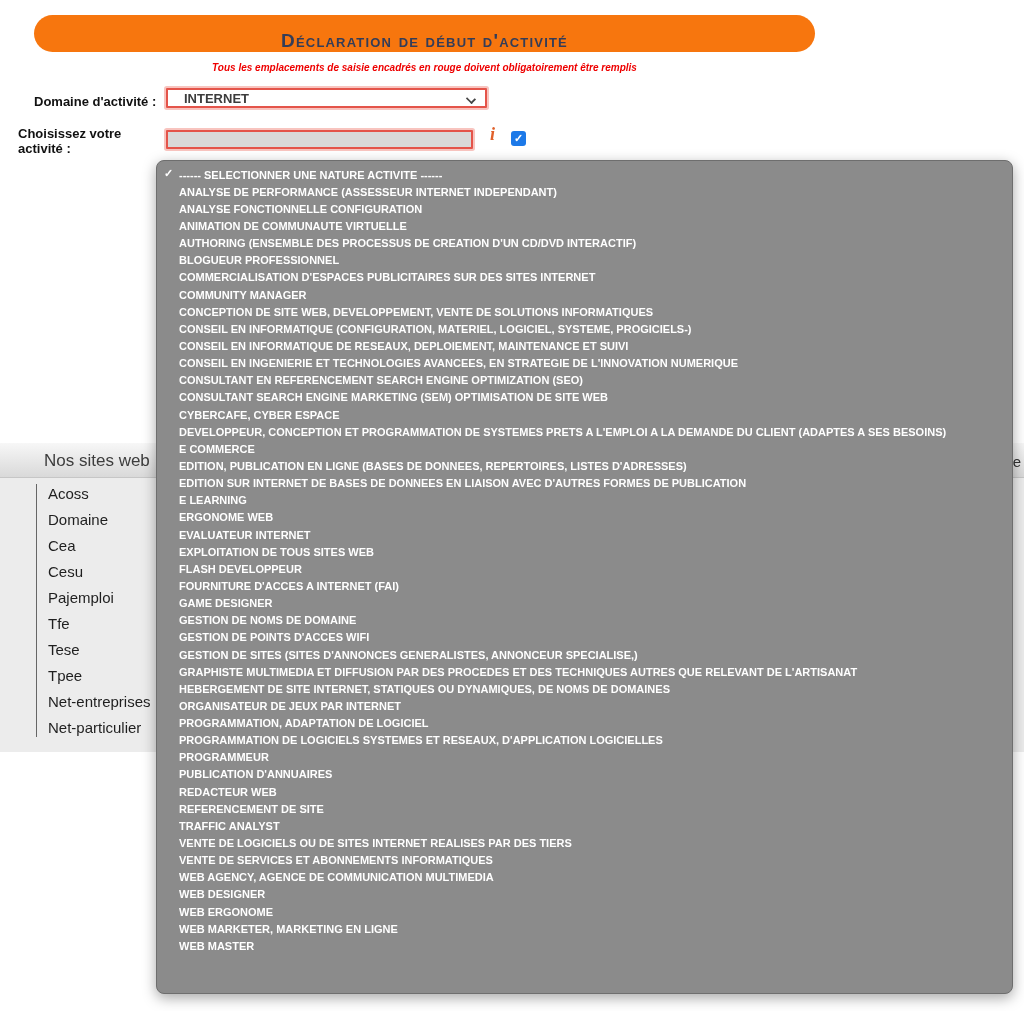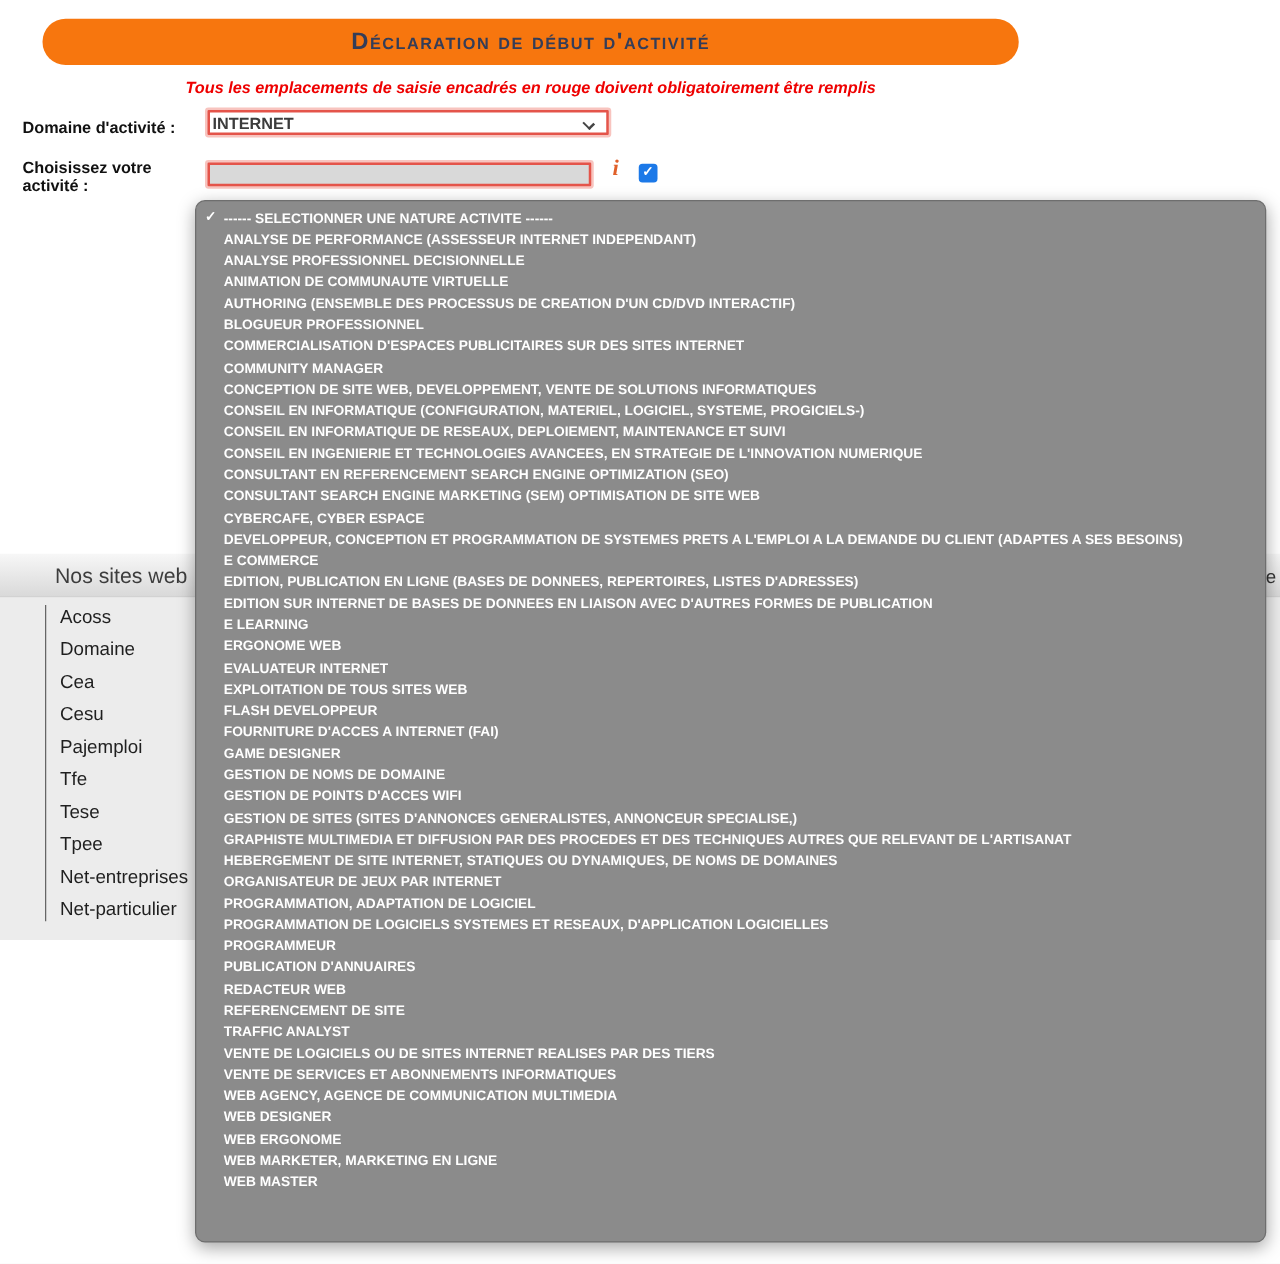--- a/index.html
+++ b/index.html
@@ -4,46 +4,46 @@
 <style>
   * { margin:0; padding:0; box-sizing:border-box; }
   html,body { background:#fff; }
   body { font-family:"Liberation Sans", sans-serif; }
   #page { position:relative; width:1024px; height:1011px; background:#fff; overflow:hidden; }
 
   
   .banner {
     position:absolute; left:34px; top:15px; width:781px; height:37px;
     background:var(--orange); border-radius:19px;
-    display:flex; align-items:center; justify-content:center;
+    display:flex; align-items:flex-end; justify-content:center;
   }
   .banner-title {
     font-variant:small-caps; font-weight:bold; font-size:19px;
     letter-spacing:1.2px; color:var(--banner-text);
   }
 
   
   .notice {
     position:absolute; left:34px; top:62px; width:781px; text-align:center;
-    color:var(--red); font-weight:bold; font-style:italic; font-size:13px;
+    color:var(--red); font-weight:bold; font-style:italic; font-size:10px;
   }
 
   
   .form-label { position:absolute; font-size:13px; font-weight:bold; color:#111; line-height:15px; }
-  .lbl-domain { left:18px; top:94px; }
+  .lbl-domain { left:34px; top:94px; }
   .lbl-activity { left:18px; top:126px; width:120px; }
 
   .red-field {
     border:2px solid var(--field-border);
     box-shadow:0 0 0 2px rgba(246,176,170,0.75);
     border-radius:1px;
   }
   .select-box {
     position:absolute; left:166px; top:88px; width:321px; height:20px;
-    background:#fff; display:flex; align-items:center; padding:0 26px 0 2px;
+    background:#fff; display:flex; align-items:center; padding:0 26px 0 16px;
     font-size:13px; font-weight:bold; color:#3c3c3c; cursor:pointer;
   }
   .select-box .chevron-down {
     position:absolute; right:10px; top:5px; width:8px; height:8px;
     border-right:2px solid #444; border-bottom:2px solid #444;
     transform:rotate(45deg) scaleY(0.8);
   }
   .activity-input {
     position:absolute; left:166px; top:130px; width:307px; height:19px;
     background:#d9d9d9; outline:none; font-size:12px; color:#333;
@@ -160,21 +160,21 @@
 
   <div class="dropdown" id="dropdown-panel">
       <div class="opt">
         <span class="check">✓</span>
         <span class="opt-text">------ SELECTIONNER UNE NATURE ACTIVITE ------</span>
       </div>
       <div class="opt">
         <span class="opt-text">ANALYSE DE PERFORMANCE (ASSESSEUR INTERNET INDEPENDANT)</span>
       </div>
       <div class="opt">
-        <span class="opt-text">ANALYSE PROFESSIONNEL DECISIONNELLE</span>
+        <span class="opt-text">ANALYSE FONCTIONNELLE CONFIGURATION</span>
       </div>
       <div class="opt">
         <span class="opt-text">ANIMATION DE COMMUNAUTE VIRTUELLE</span>
       </div>
       <div class="opt">
         <span class="opt-text">AUTHORING (ENSEMBLE DES PROCESSUS DE CREATION D'UN CD/DVD INTERACTIF)</span>
       </div>
       <div class="opt">
         <span class="opt-text">BLOGUEUR PROFESSIONNEL</span>
       </div>

